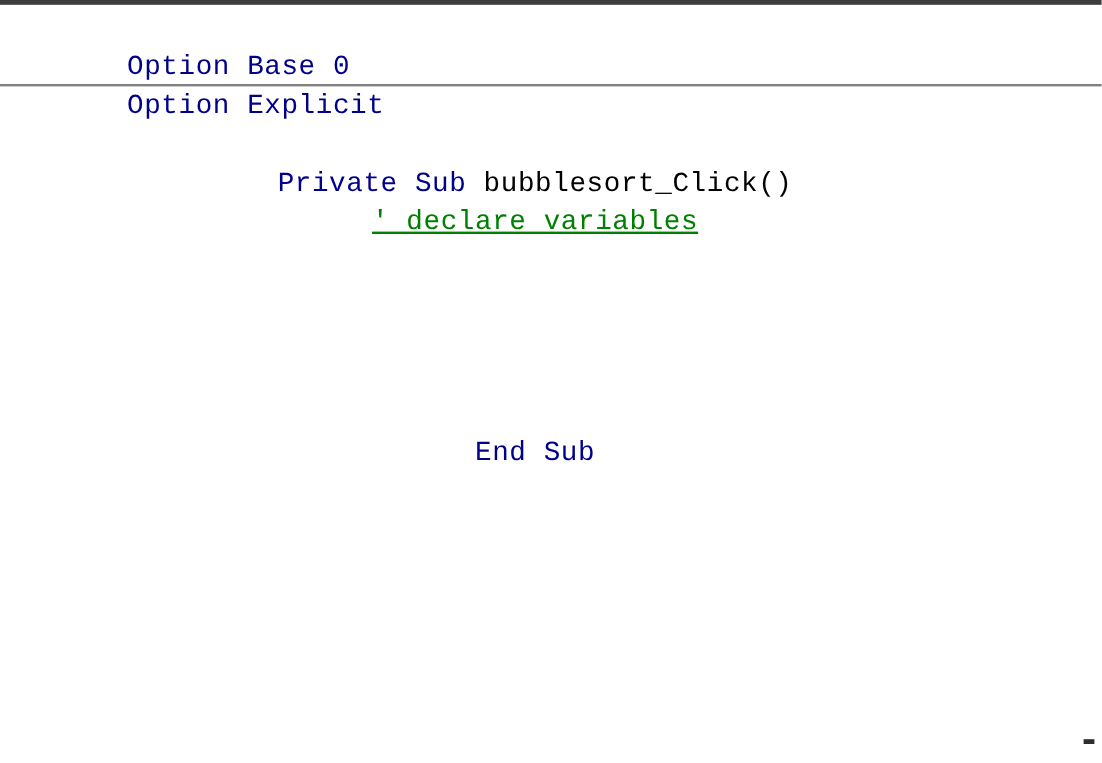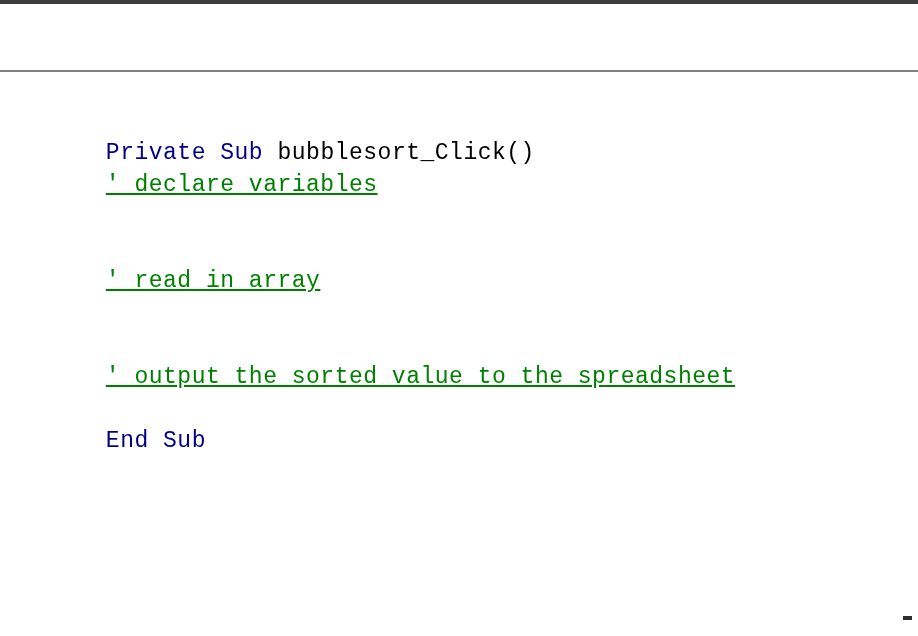--- a/index.html
+++ b/index.html
@@ -45,20 +45,21 @@
     background: #808080;
   }
   .procedure-pane {
     position: absolute;
     top: 72px;
     left: 0;
     width: 786px;
     height: 564px;
     box-sizing: border-box;
     padding-top: 33px;
+    text-align: center;
   }
   .code-line {
     height: 32px;
     line-height: 32px;
     font-size: 23px;
     letter-spacing: 0.5px;
     white-space: pre;
     padding-left: 20px;
     color: #000000;
   }
@@ -84,20 +85,28 @@
     background: #2e2e2e;
   }
 </style>
 </head>
 <body>
 
 <div class="editor-window">
 
   <div class="title-bar-strip"></div>
 
+  <div class="declarations-pane">
+    <div class="code-line">
+      <span class="kw">Option Base 0</span>
+    </div>
+    <div class="code-line">
+      <span class="kw">Option Explicit</span>
+    </div>
+  </div>
 
   <div class="pane-divider"></div>
 
   <div class="procedure-pane">
 
     <div class="code-line">
       <span class="kw">Private Sub </span><span class="ident">bubblesort_Click()</span>
     </div>
 
     <div class="code-line">
@@ -106,36 +115,30 @@
 
     <div class="code-line blank">
       <span> </span>
     </div>
 
 
     <div class="code-line blank">
       <span> </span>
     </div>
 
-    <div class="code-line">
-      <span class="comment">' read in array</span>
-    </div>
 
     <div class="code-line blank">
       <span> </span>
     </div>
 
 
     <div class="code-line blank">
       <span> </span>
     </div>
 
-    <div class="code-line">
-      <span class="comment">' output the sorted value to the spreadsheet</span>
-    </div>
 
     <div class="code-line blank">
       <span> </span>
     </div>
 
     <div class="code-line">
       <span class="kw">End Sub</span>
     </div>
 
   </div>

